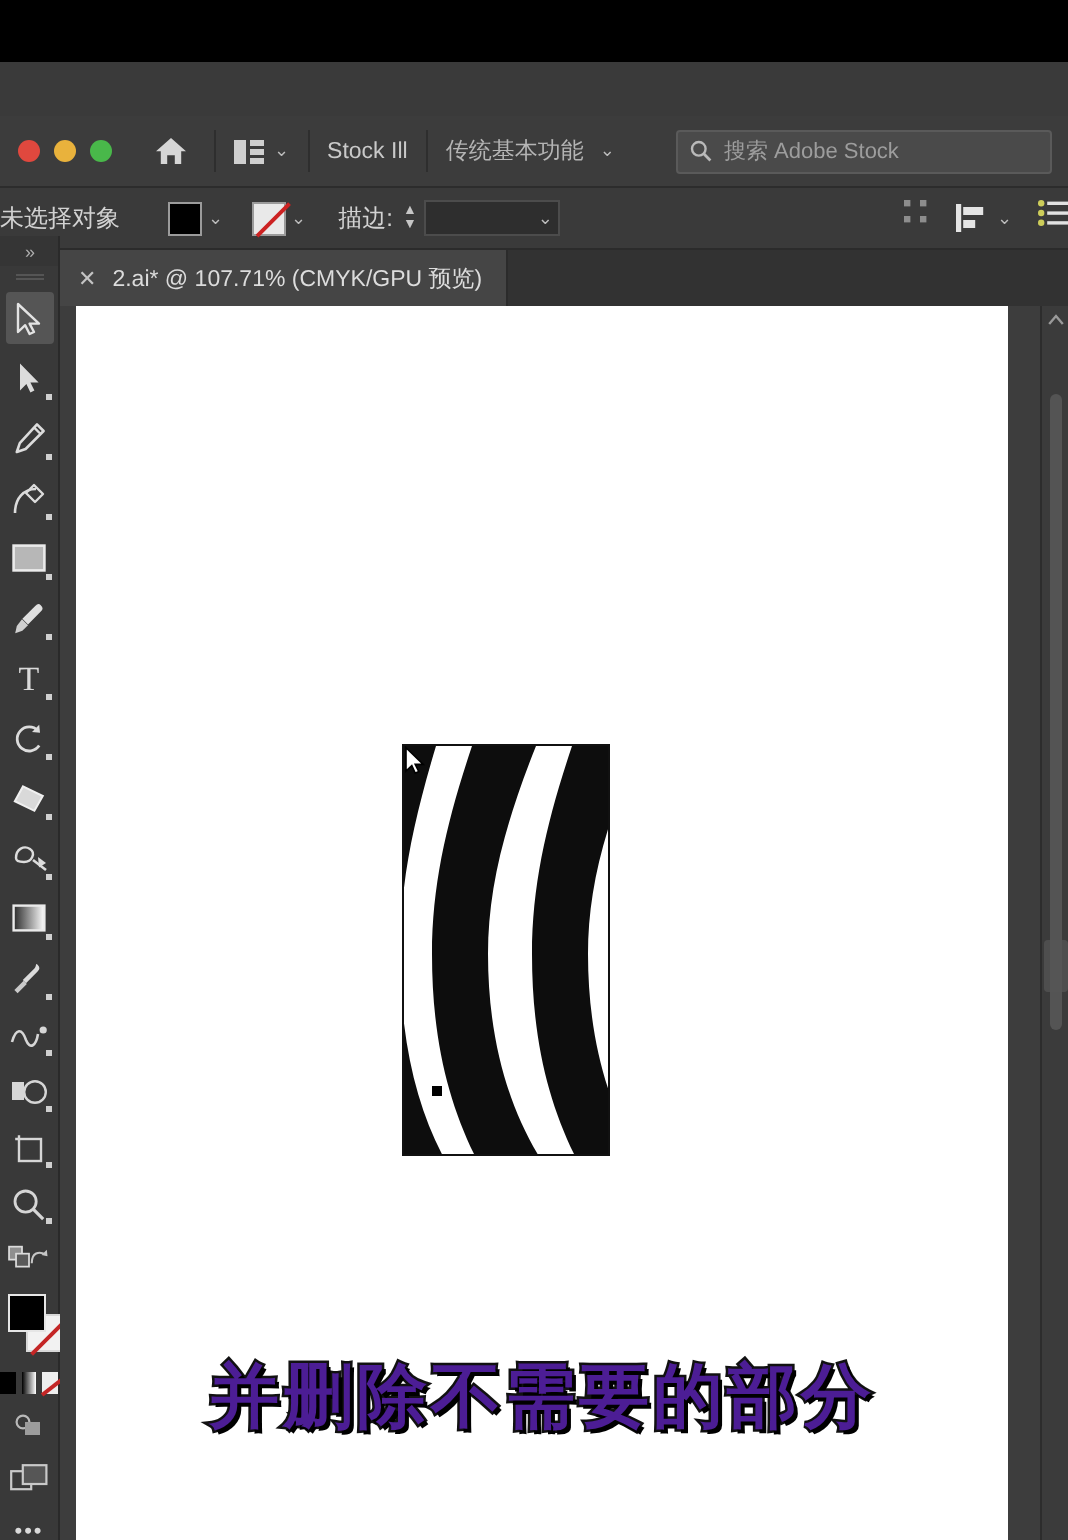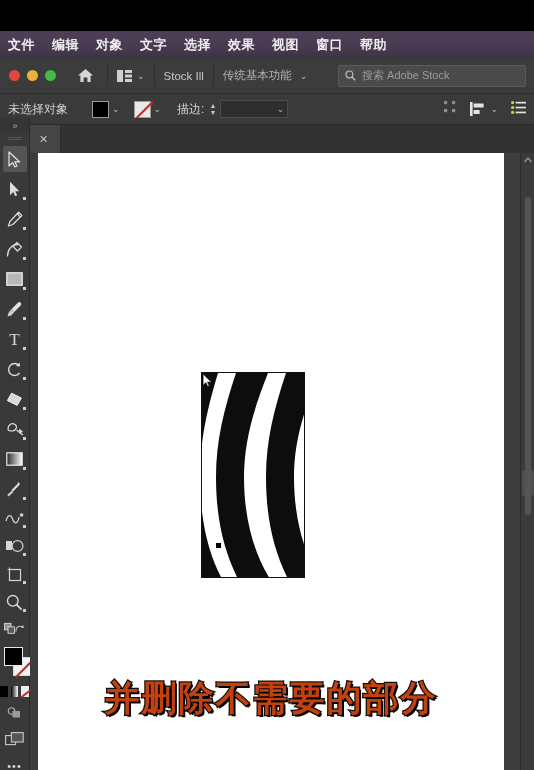--- a/index.html
+++ b/index.html
@@ -42,21 +42,21 @@
     margin-left:auto; margin-right:8px; width:188px; height:22px;
     background:#4a4a4a; border:1px solid #5a5a5a; border-radius:2px;
     display:flex; align-items:center; padding:0 6px; gap:6px;
   }
   .search-ph { color:#9d9d9d; font-size:11px; white-space:nowrap; }
 
   
   .ctrlbar {
     position:absolute; top:94px; left:0; width:534px; height:31px;
     background:#3a3a3a; border-bottom:1px solid #2b2b2b;
-    display:flex; align-items:center; padding:0 8px;
+    display:flex; align-items:center; padding:0 0;
   }
   .ctrl-label { color:#d2d2d2; font-size:12px; white-space:nowrap; }
   .swatch-grp { display:flex; align-items:center; gap:3px; }
   .swatch {
     width:17px; height:17px; border:1px solid #9b9b9b; background:#000;
     position:relative;
   }
   .swatch.none { background:#e9e9e9; }
   .swatch.none::after {
     content:""; position:absolute; left:-2px; top:50%; width:23px; height:1.6px;
@@ -139,21 +139,21 @@
   .wm { position:absolute; left:0; top:0; width:104px; height:52px;
         color:#c9c9c9; font-size:19px; font-weight:bold; line-height:24px;
         font-family:"Liberation Serif",serif; letter-spacing:1px; }
   .art svg { position:absolute; left:0; top:0; }
   .cursor-arrow { position:absolute; left:6px; top:158px; z-index:5; }
   .cursor-sq { position:absolute; left:14px; top:170px; width:5px; height:5px; background:#000; z-index:5; }
 
   
   .caption {
     position:absolute; left:0; top:522px; width:466px; text-align:center;
-    font-size:35px; font-weight:bold; color:#c2410c;
+    font-size:35px; font-weight:bold; color:#4c1d95;
     font-family:"DejaVu Sans","Liberation Sans",sans-serif;
     letter-spacing:2px;
     -webkit-text-stroke:2.5px #111;
     paint-order:stroke fill;
     text-shadow:2px 2px 0 #000;
   }
 
   
   .vscroll {
     position:absolute; top:153px; right:0; width:14px; height:617px; background:#3b3b3b;
@@ -166,31 +166,20 @@
   .panel-tab { position:absolute; top:317px; left:1px; width:12px; height:26px;
                background:#565656; border-radius:2px; opacity:.75; }
 </style>
 </head>
 <body>
 
 <div id="app">
 
   <div class="top-black"></div>
 
-  <div class="menubar">
-    <div class="mi">文件</div>
-    <div class="mi">编辑</div>
-    <div class="mi">对象</div>
-    <div class="mi">文字</div>
-    <div class="mi">选择</div>
-    <div class="mi">效果</div>
-    <div class="mi">视图</div>
-    <div class="mi">窗口</div>
-    <div class="mi">帮助</div>
-  </div>
 
   <div class="appbar">
     <div class="lights">
       <div class="light l-red"></div>
       <div class="light l-yel"></div>
       <div class="light l-grn"></div>
     </div>
 
     <div class="home-btn">
       <svg width="17" height="15" viewBox="0 0 17 15">
@@ -278,20 +267,21 @@
           <rect x="4.6" y="5.7" width="10.4" height="1.7" fill="#e2e2e2"></rect>
           <rect x="4.6" y="10.6" width="10.4" height="1.7" fill="#e2e2e2"></rect>
         </svg>
       </div>
     </div>
   </div>
 
   <div class="tabbar">
     <div class="doctab">
       <span class="tab-x">✕</span>
+      <span class="tab-title">2.ai* @ 107.71% (CMYK/GPU 预览)</span>
     </div>
   </div>
 
   <div class="toolbar">
     <div class="tb-collapse">»</div>
     <div class="tb-grip">
         <i></i>
       </div>
 
     <div class="tool active">

